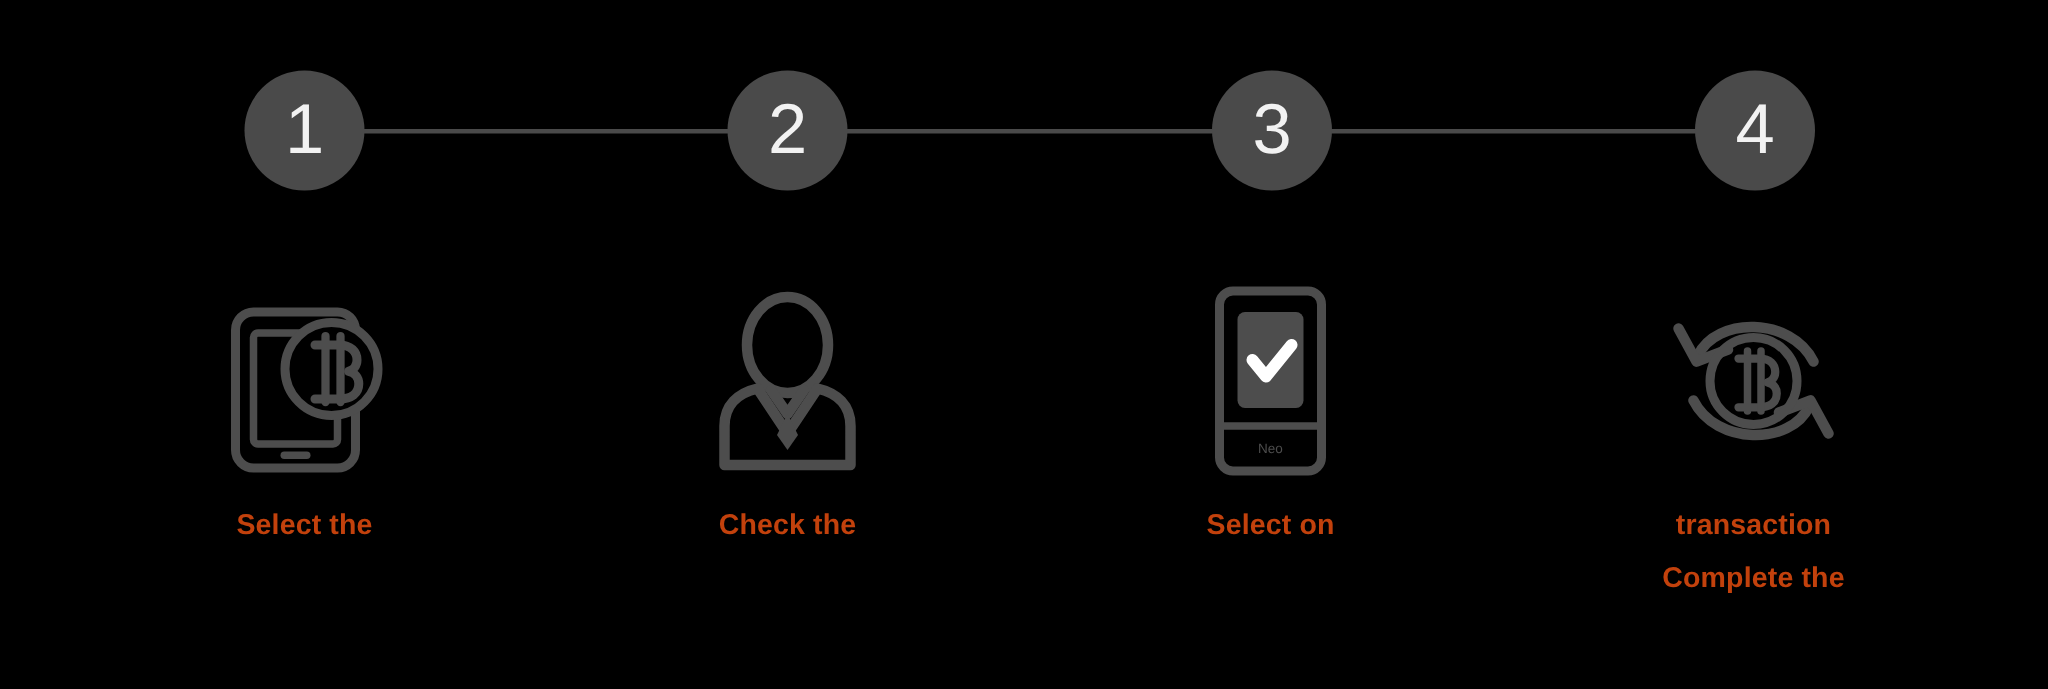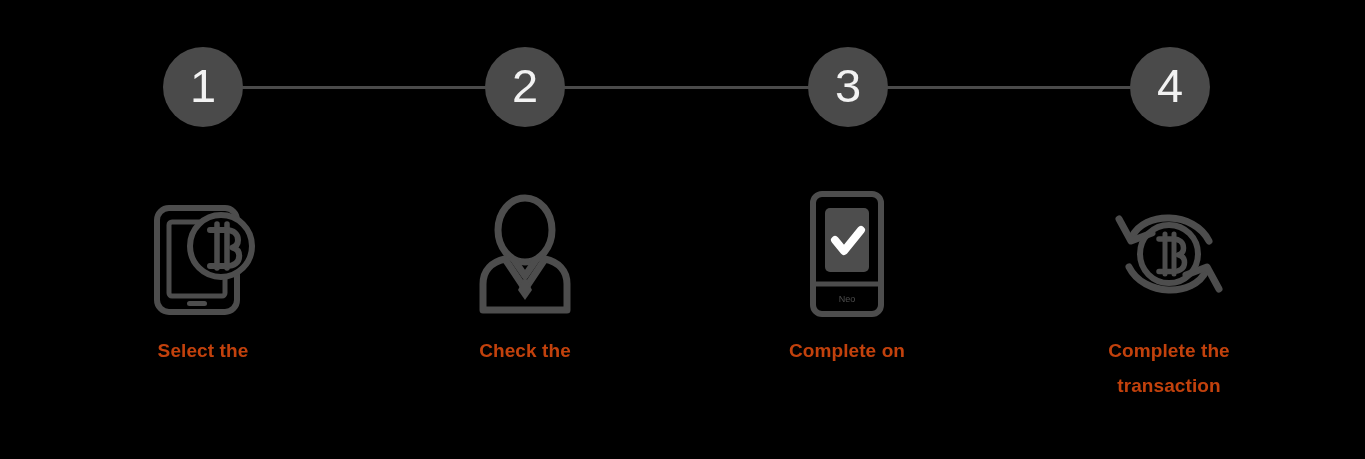--- a/index.html
+++ b/index.html
@@ -176,39 +176,39 @@
       <div class="icon-wrap">
         <svg width="96" height="132" viewBox="0 0 96 132" fill="none">
           <rect x="14" y="6" width="68" height="120" rx="9" ry="9" stroke="#4d4d4d" stroke-width="6"></rect>
           <line x1="17" y1="96" x2="79" y2="96" stroke="#4d4d4d" stroke-width="5"></line>
           <rect x="26" y="20" width="44" height="64" rx="5" ry="5" fill="#4d4d4d"></rect>
           <path d="M36 52 l9 11 l17 -21" stroke="#ffffff" stroke-width="8" stroke-linecap="round" stroke-linejoin="round" fill="none"></path>
           <text x="48" y="114" fill="#4d4d4d" font-size="9" font-family="Liberation Sans, sans-serif" text-anchor="middle">Neo</text>
         </svg>
       </div>
       <div class="caption">
-        <span class="cl">Complete on</span>
+        <span class="cl">Select on</span>
       </div>
     </div>
 
     <div class="col">
       <div class="icon-wrap">
         <svg width="118" height="122" viewBox="0 0 118 122" fill="none">
 
           <path d="M22 44 C34 18, 84 18, 99 48" stroke="#4d4d4d" stroke-width="7" stroke-linecap="round" fill="none"></path>
           <path d="M9 26 L21 48 L42 40" stroke="#4d4d4d" stroke-width="7" stroke-linecap="round" stroke-linejoin="round" fill="none"></path>
 
           <path d="M96 78 C84 104, 34 104, 19 74" stroke="#4d4d4d" stroke-width="7" stroke-linecap="round" fill="none"></path>
           <path d="M109 96 L97 74 L76 82" stroke="#4d4d4d" stroke-width="7" stroke-linecap="round" stroke-linejoin="round" fill="none"></path>
 
           <circle cx="59" cy="61" r="29" stroke="#4d4d4d" stroke-width="6" fill="none"></circle>
           <path d="M49 46 h14 c7 0 10.5 4 10.5 9 0 3.6-2.2 6-5.2 6.9 3.7 0.8 6.2 3.4 6.2 7.5 0 5.7-4.4 9.1-11.8 9.1 H49" stroke="#4d4d4d" stroke-width="5.5" stroke-linecap="round" stroke-linejoin="round" fill="none"></path>
           <path d="M55 41 v40 M64 41 v40" stroke="#4d4d4d" stroke-width="5" stroke-linecap="round"></path>
         </svg>
       </div>
       <div class="caption">
+        <span class="cl">transaction</span>
         <span class="cl">Complete the</span>
-        <span class="cl">transaction</span>
       </div>
     </div>
 
   </div>
 </div>
 
 </body></html>

